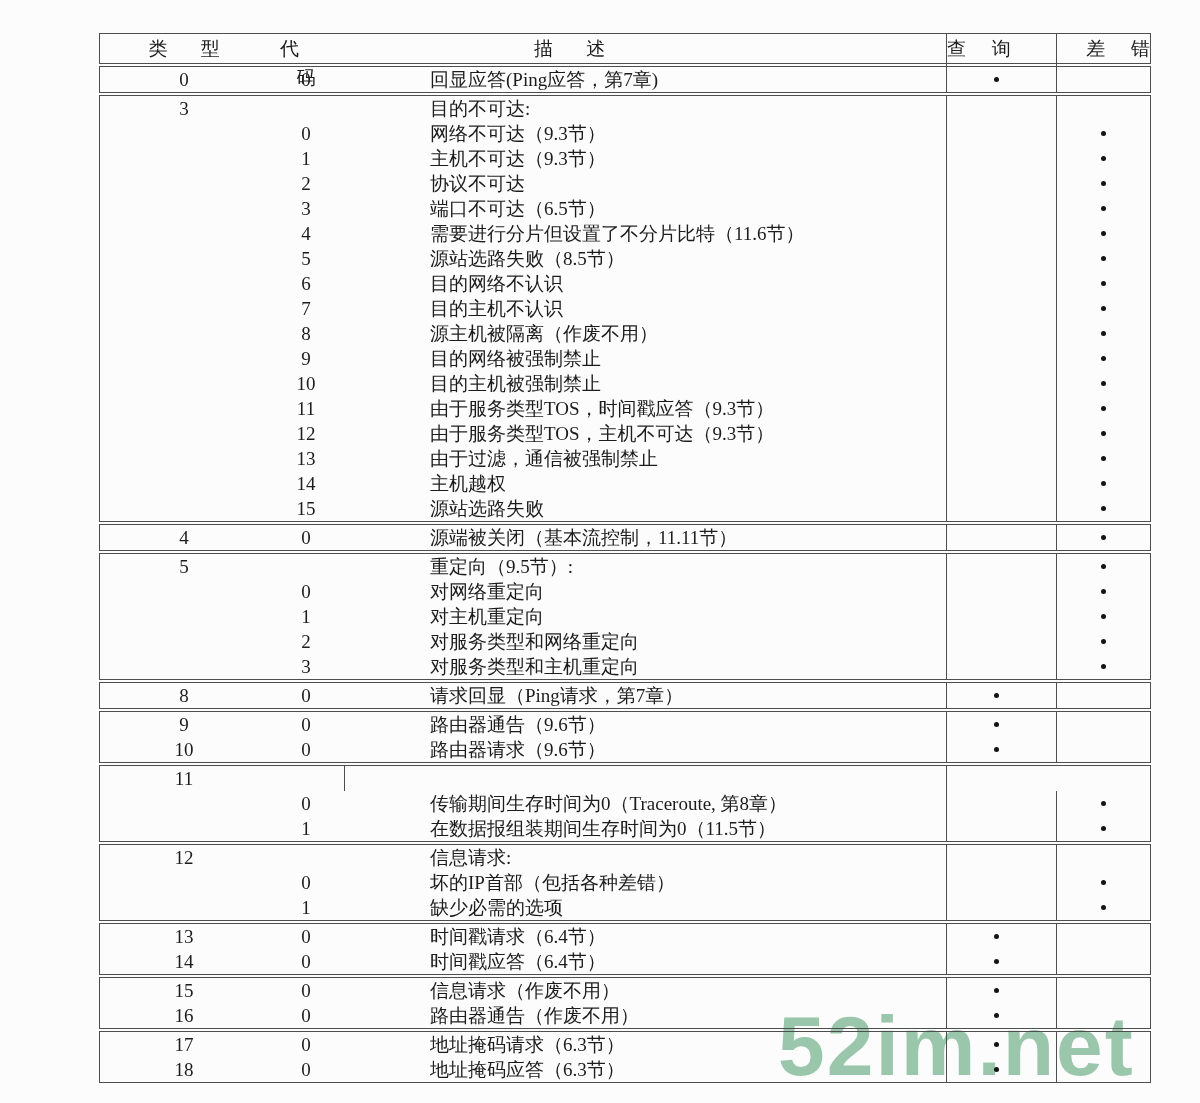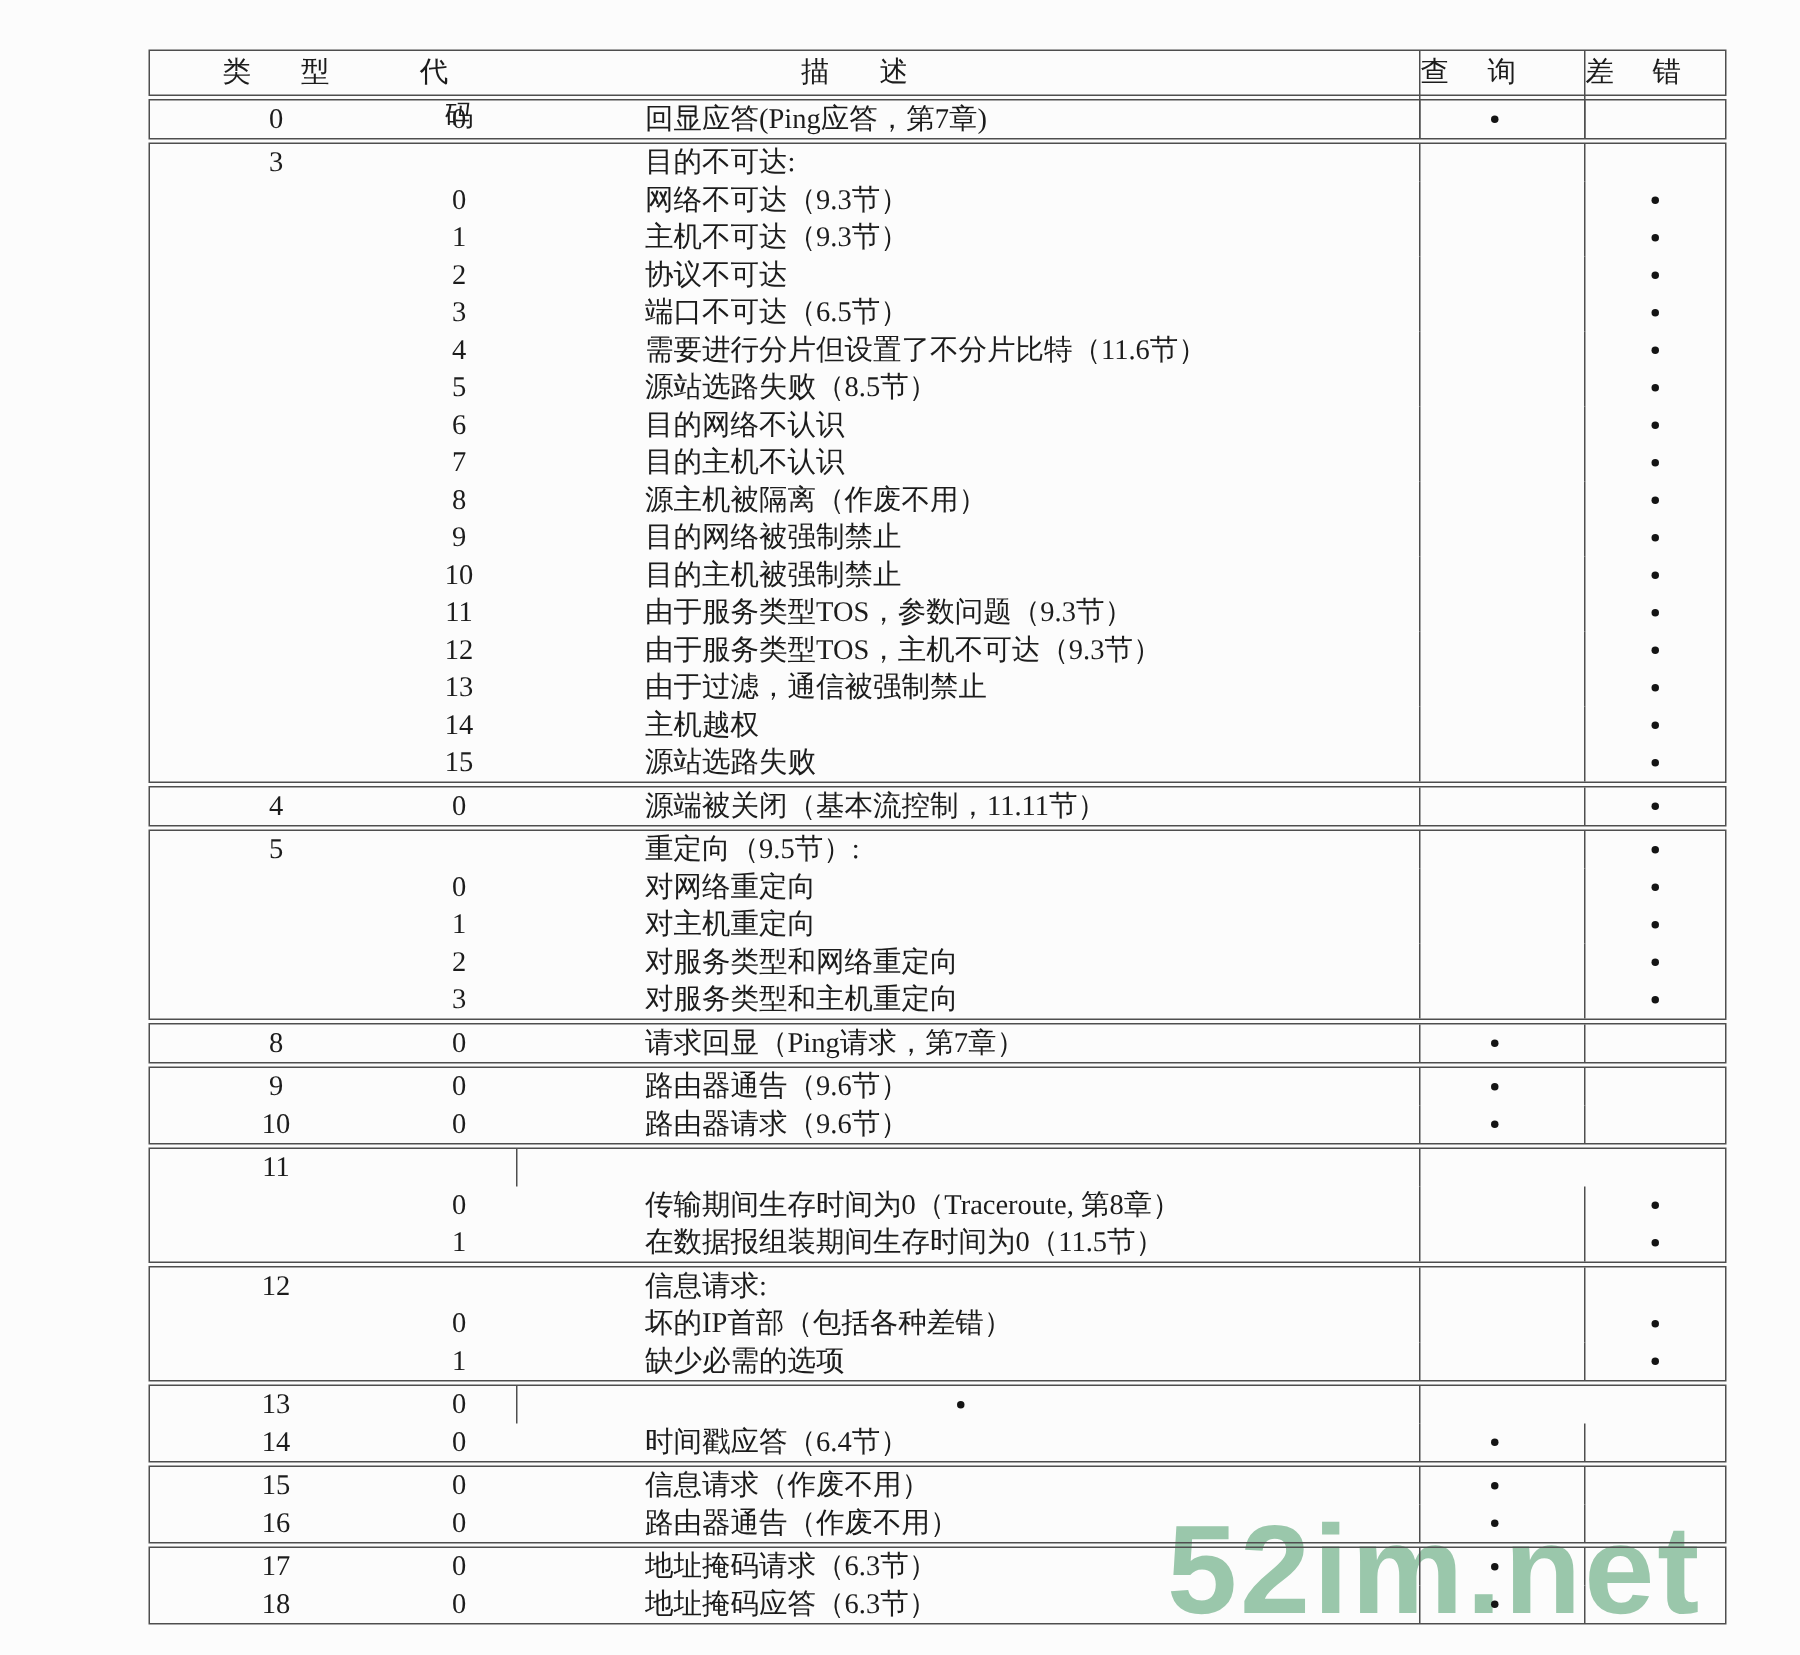--- a/index.html
+++ b/index.html
@@ -67,21 +67,21 @@
 
 <div class="watermark">52im.net</div>
 
 <div class="table-wrap">
   <div class="box thead">
     <div class="row">
       <div class="c-type"><span class="sp">类型</span></div>
       <div class="c-code"><span class="sp">代码</span></div>
       <div class="c-desc"><span class="sp">描述</span></div>
       <div class="c-query" style=""><span class="spn">查询</span></div>
-      <div class="c-error" style="text-align:left;"><span class="spn">差错</span></div>
+      <div class="c-error" style="text-align:right;"><span class="spn">差错</span></div>
     </div>
   </div>
   <div id="groups">
       <div class="box">
         <div class="row">
           <div class="c-type">0</div>
           <div class="c-code">0</div>
           <div class="c-desc">回显应答(Ping应答，第7章)</div>
           <div class="c-query">
             <span class="dot"></span>
@@ -192,21 +192,21 @@
           <div class="c-code">10</div>
           <div class="c-desc">目的主机被强制禁止</div>
           <div class="c-query"></div>
           <div class="c-error">
             <span class="dot"></span>
           </div>
         </div>
         <div class="row">
           <div class="c-type"></div>
           <div class="c-code">11</div>
-          <div class="c-desc">由于服务类型TOS，参数问题（9.3节）</div>
+          <div class="c-desc">由于服务类型TOS，时间戳应答（9.3节）</div>
           <div class="c-query"></div>
           <div class="c-error">
             <span class="dot"></span>
           </div>
         </div>
         <div class="row">
           <div class="c-type"></div>
           <div class="c-code">12</div>
           <div class="c-desc">由于服务类型TOS，主机不可达（9.3节）</div>
           <div class="c-query"></div>
@@ -381,20 +381,21 @@
           <div class="c-query"></div>
           <div class="c-error">
             <span class="dot"></span>
           </div>
         </div>
       </div>
       <div class="box">
         <div class="row">
           <div class="c-type">13</div>
           <div class="c-code">0</div>
+          <div class="c-desc">时间戳请求（6.4节）</div>
           <div class="c-query">
             <span class="dot"></span>
           </div>
           <div class="c-error"></div>
         </div>
         <div class="row">
           <div class="c-type">14</div>
           <div class="c-code">0</div>
           <div class="c-desc">时间戳应答（6.4节）</div>
           <div class="c-query">

